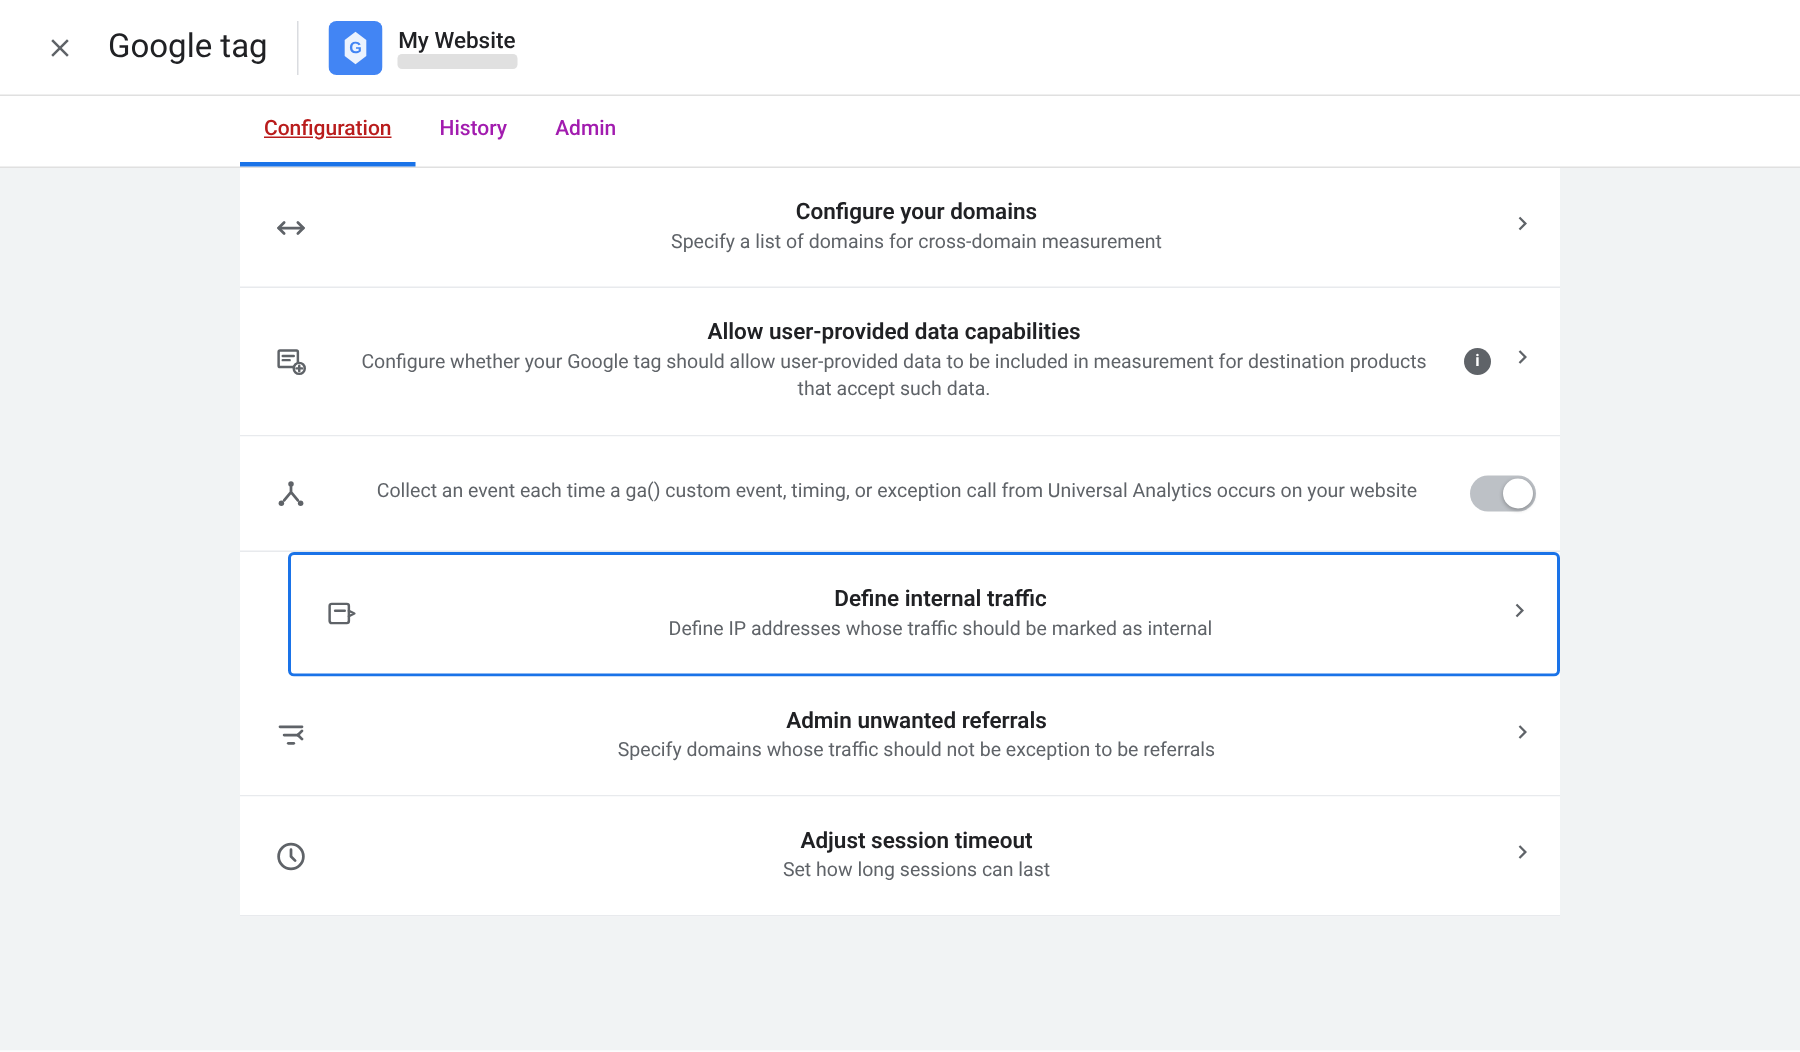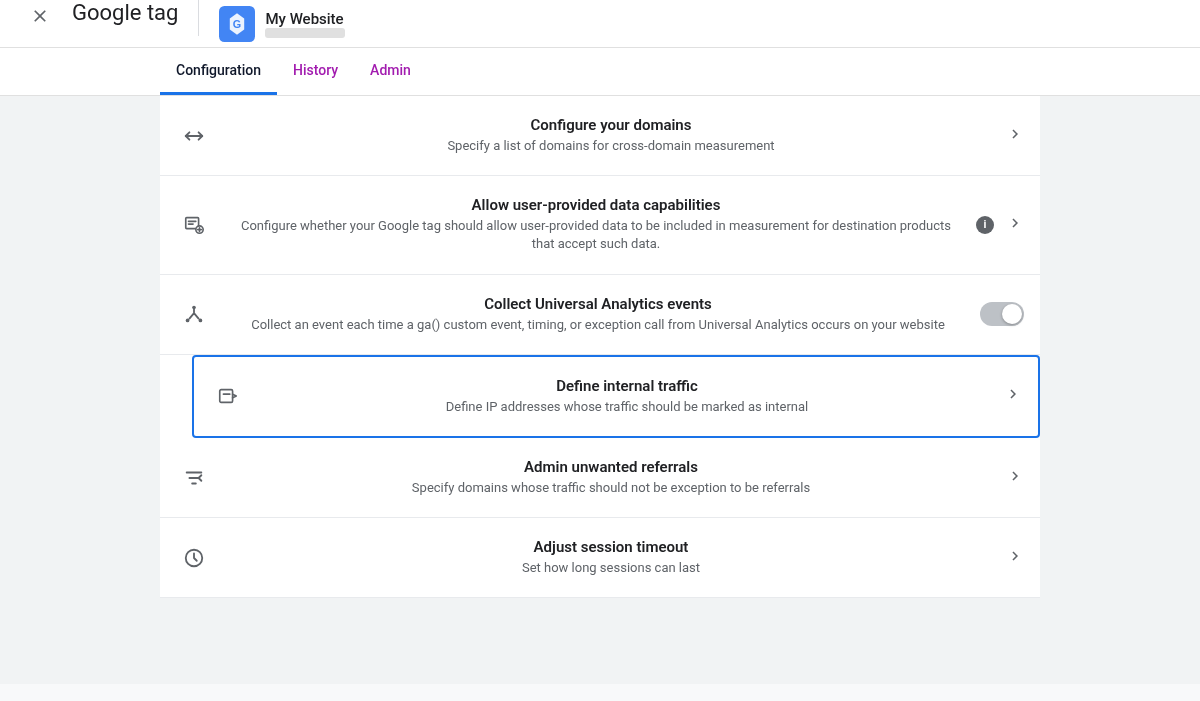--- a/index.html
+++ b/index.html
@@ -9,22 +9,23 @@
       color: #202124;
       width: 1200px;
       height: 701px;
       overflow: hidden;
     }
 
     
     .header {
       background: #fff;
       display: flex;
+      align-items: center;
       padding: 0 24px;
-      height: 48px;
+      height: 64px;
       border-bottom: 1px solid #e0e0e0;
     }
     .close-btn {
       cursor: pointer;
       margin-right: 16px;
       font-size: 20px;
       color: #5f6368;
       background: none;
       border: none;
       display: flex;
@@ -80,22 +81,23 @@
     .tab {
       padding: 14px 16px;
       font-size: 14px;
       font-weight: 500;
       color: #a21caf;
       cursor: pointer;
       position: relative;
       border-bottom: 3px solid transparent;
     }
     .tab.active {
-      color: #0f172a;
+      color: #b91c1c;
       border-bottom: 3px solid #1a73e8;
+      text-decoration: underline;
     }
 
     
     .content {
       background: #f1f3f4;
       padding: 0 160px;
       height: calc(701px - 64px - 49px);
       overflow-y: auto;
     }
 
@@ -283,21 +285,20 @@
     <div class="menu-item">
       <div class="item-icon">
         <svg class="icon-svg" viewBox="0 0 24 24" fill="none" stroke="#5f6368" stroke-width="2">
           <circle cx="12" cy="5" r="2" fill="#5f6368" stroke="none"></circle>
           <circle cx="5" cy="19" r="2" fill="#5f6368" stroke="none"></circle>
           <circle cx="19" cy="19" r="2" fill="#5f6368" stroke="none"></circle>
           <path d="M12 7v4M12 11l-5 6M12 11l5 6" stroke-linecap="round"></path>
         </svg>
       </div>
       <div class="item-content">
-        <div class="item-title">Collect Universal Analytics events</div>
         <div class="item-desc">Collect an event each time a ga() custom event, timing, or exception call from Universal Analytics occurs on your website</div>
       </div>
       <div class="item-actions">
         <div class="toggle-switch"></div>
       </div>
     </div>
 
     <div class="menu-item highlighted">
       <div class="item-icon">
         <svg class="icon-svg" viewBox="0 0 24 24" fill="none" stroke="#5f6368" stroke-width="1.8">

